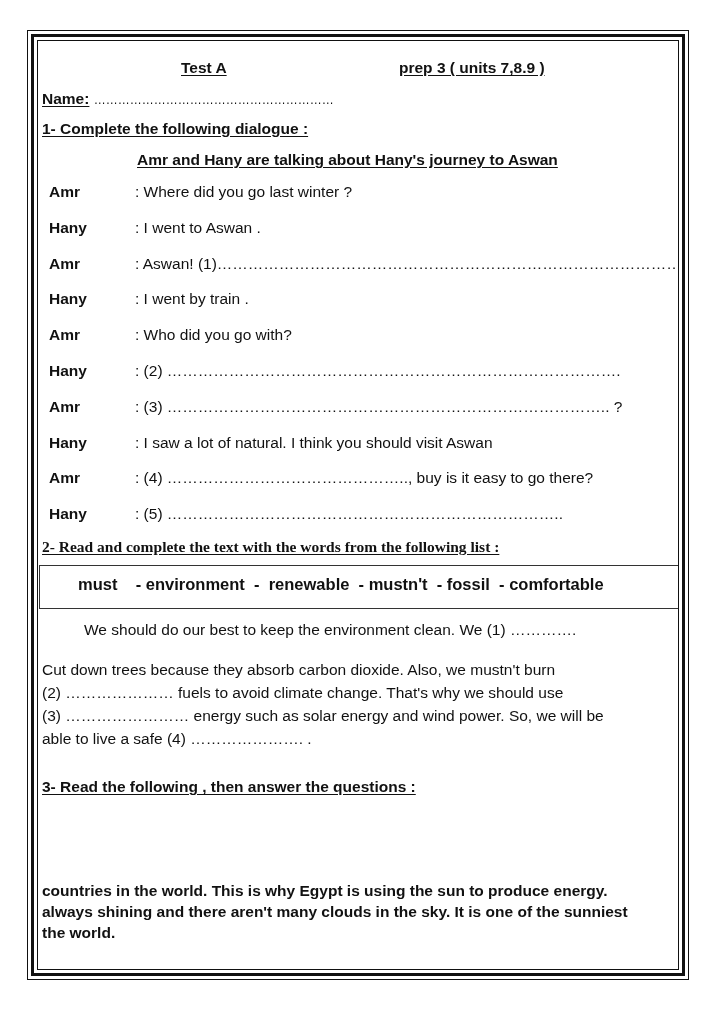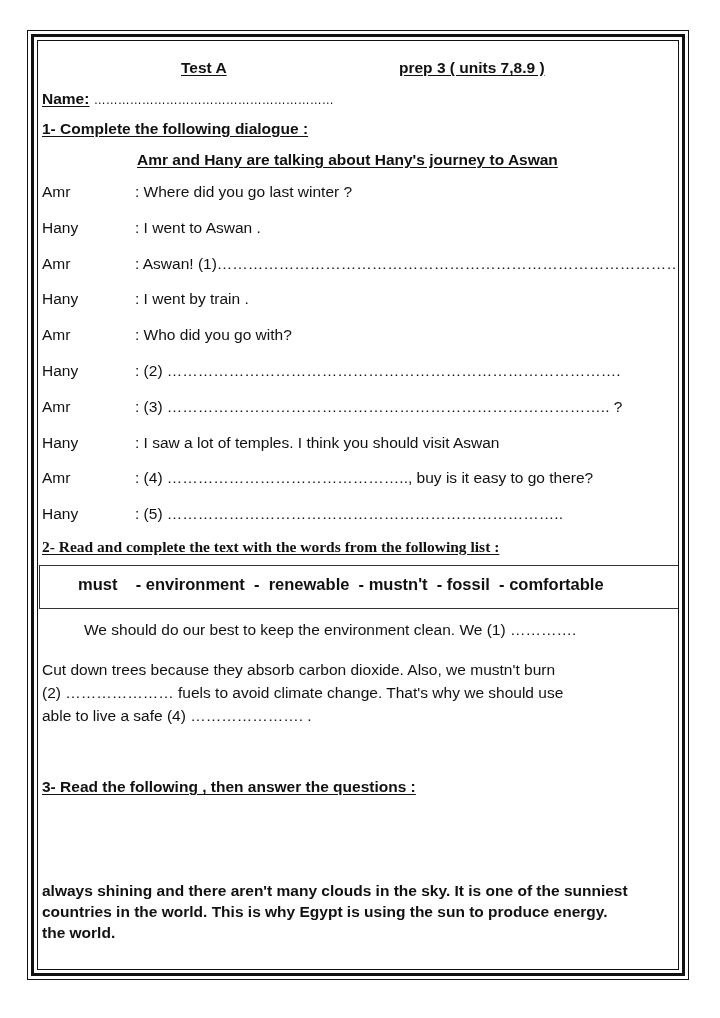--- a/index.html
+++ b/index.html
@@ -15,21 +15,21 @@
   .u { text-decoration: underline; text-underline-offset: 2px; }
   .b { font-weight: bold; }
   .header { position: absolute; top: 18px; left: 0; right: 0; height: 20px; }
   .header .test { position: absolute; left: 139px; }
   .header .prep { position: absolute; left: 357px; }
   .name-line { position: absolute; top: 49px; left: 0; }
   .q1 { position: absolute; top: 79px; left: 0; }
   .sub { position: absolute; top: 110px; left: 95px; }
   .dialogue { position: absolute; top: 137px; left: 0; right: 0; }
   .row { height: 35.8px; line-height: 28px; position: relative; }
-  .row .speaker { position: absolute; left: 0; font-weight: normal; }
+  .row .speaker { position: absolute; left: 7px; font-weight: bold; }
   .row .line { position: absolute; left: 93px; white-space: nowrap; }
   .q2 { position: absolute; top: 497px; left: 0; font-family: Liberation Serif, serif; }
   .wordbox { position: absolute; top: 524px; left: -3px; right: 0; height: 42px;
              border-top: 1.5px solid #333; border-bottom: 1.5px solid #333; border-left: 1.5px solid #333; }
   .wordbox .words { position: absolute; left: 38px; top: 9px; font-weight: bold; font-size: 16.5px; white-space: pre; }
   .para2-first { position: absolute; top: 580px; left: 42px; white-space: nowrap; }
   .para2 { position: absolute; top: 617px; left: 0; right: 6px; line-height: 23px; }
   .para2 div { white-space: nowrap; }
   .q3 { position: absolute; top: 737px; left: 0; text-align: right; }
   .read { position: absolute; left: 0; right: 0; font-weight: bold; font-size: 15.5px; line-height: 21px; }
@@ -85,21 +85,21 @@
           <div class="row">
             <span class="speaker">Hany</span>
             <span class="line">: (2) …………………………………………………………………………….</span>
           </div>
           <div class="row">
             <span class="speaker">Amr</span>
             <span class="line">: (3) ………………………………………………………………………….. ?</span>
           </div>
           <div class="row">
             <span class="speaker">Hany</span>
-            <span class="line">:  I saw a lot of temples. I think you should visit Aswan</span>
+            <span class="line">:  I saw a lot of natural. I think you should visit Aswan</span>
           </div>
           <div class="row">
             <span class="speaker">Amr</span>
             <span class="line">: (4) ……………………………………….., buy is it easy to go there?</span>
           </div>
           <div class="row">
             <span class="speaker">Hany</span>
             <span class="line">: (5) …………………………………………………………………..</span>
           </div>
         </div>
@@ -107,30 +107,31 @@
         <div class="q2 b u">2- Read and complete the text with the words from the  following list :</div>
 
         <div class="wordbox">
           <span class="words">must    - environment  -  renewable  - mustn't  - fossil  - comfortable</span>
         </div>
 
         <div class="para2-first">We should do our best to keep the environment clean. We (1) ………….</div>
         <div class="para2">
           <div>Cut down trees because they absorb carbon dioxide. Also, we mustn't burn</div>
           <div>(2) ………………… fuels to avoid climate change. That's why we should use</div>
+          <div>(3) …………………… energy such as solar energy and wind power. So, we will be</div>
           <div>able to live a safe (4) …………………. .</div>
         </div>
 
         <div class="q3 b u">3- Read the following , then answer the questions :</div>
 
 
 
         <div class="read r3">
+          <div>countries in the world. This is why Egypt is using the sun to produce energy.</div>
           <div>always shining and there aren't many clouds in the sky. It is one of the sunniest</div>
-          <div>countries in the world. This is why Egypt is using the sun to produce energy.</div>
           <div>the world.</div>
         </div>
 
         <div class="read r4">
           <div style="padding-left:20px;">Another type of renewable energy is wind energy is wind energy. There are</div>
         </div>
 
       </div>
     </div>
   </div>

